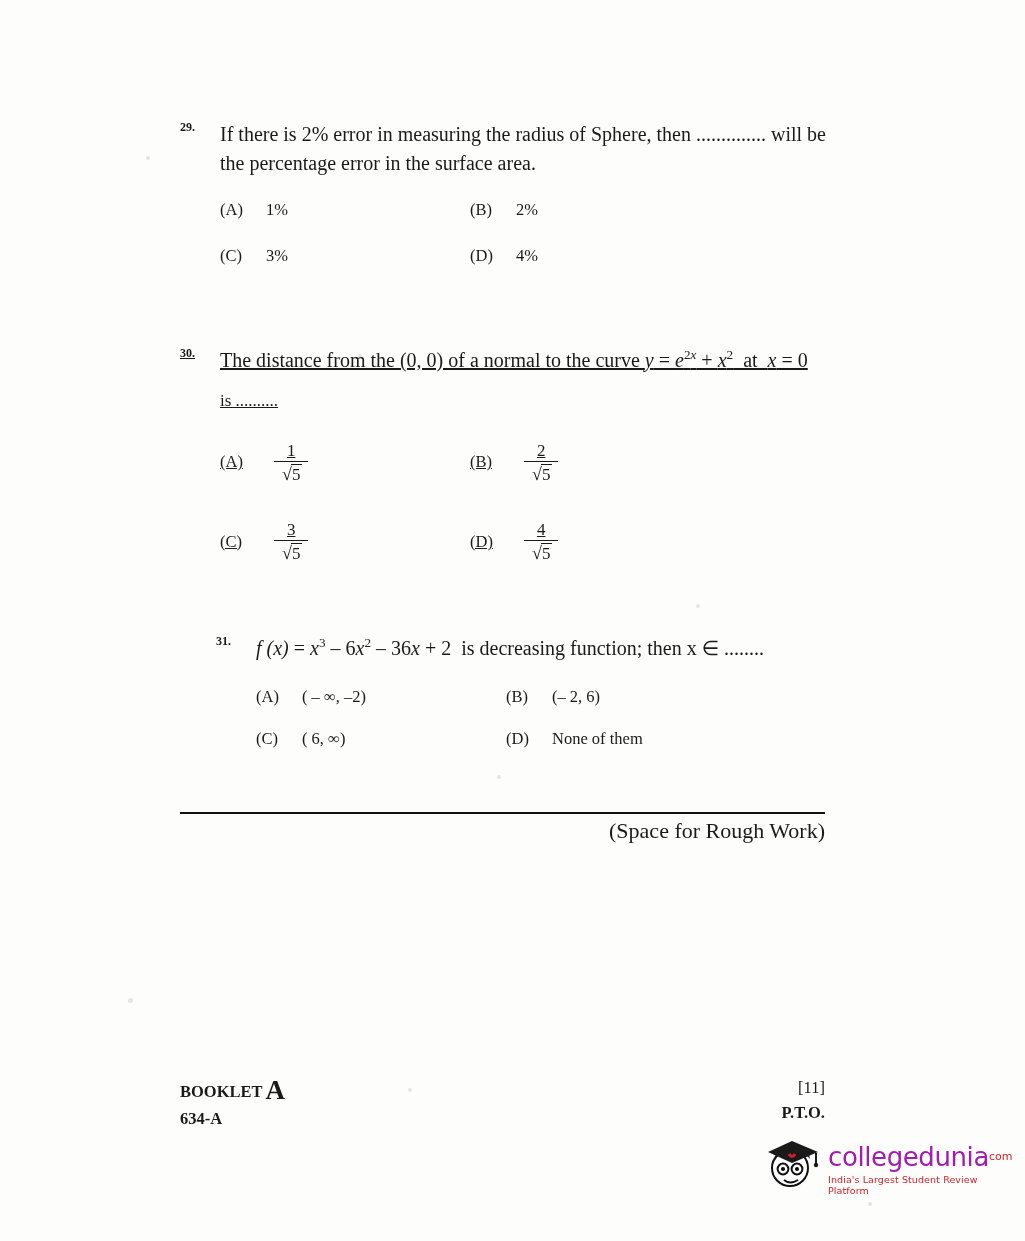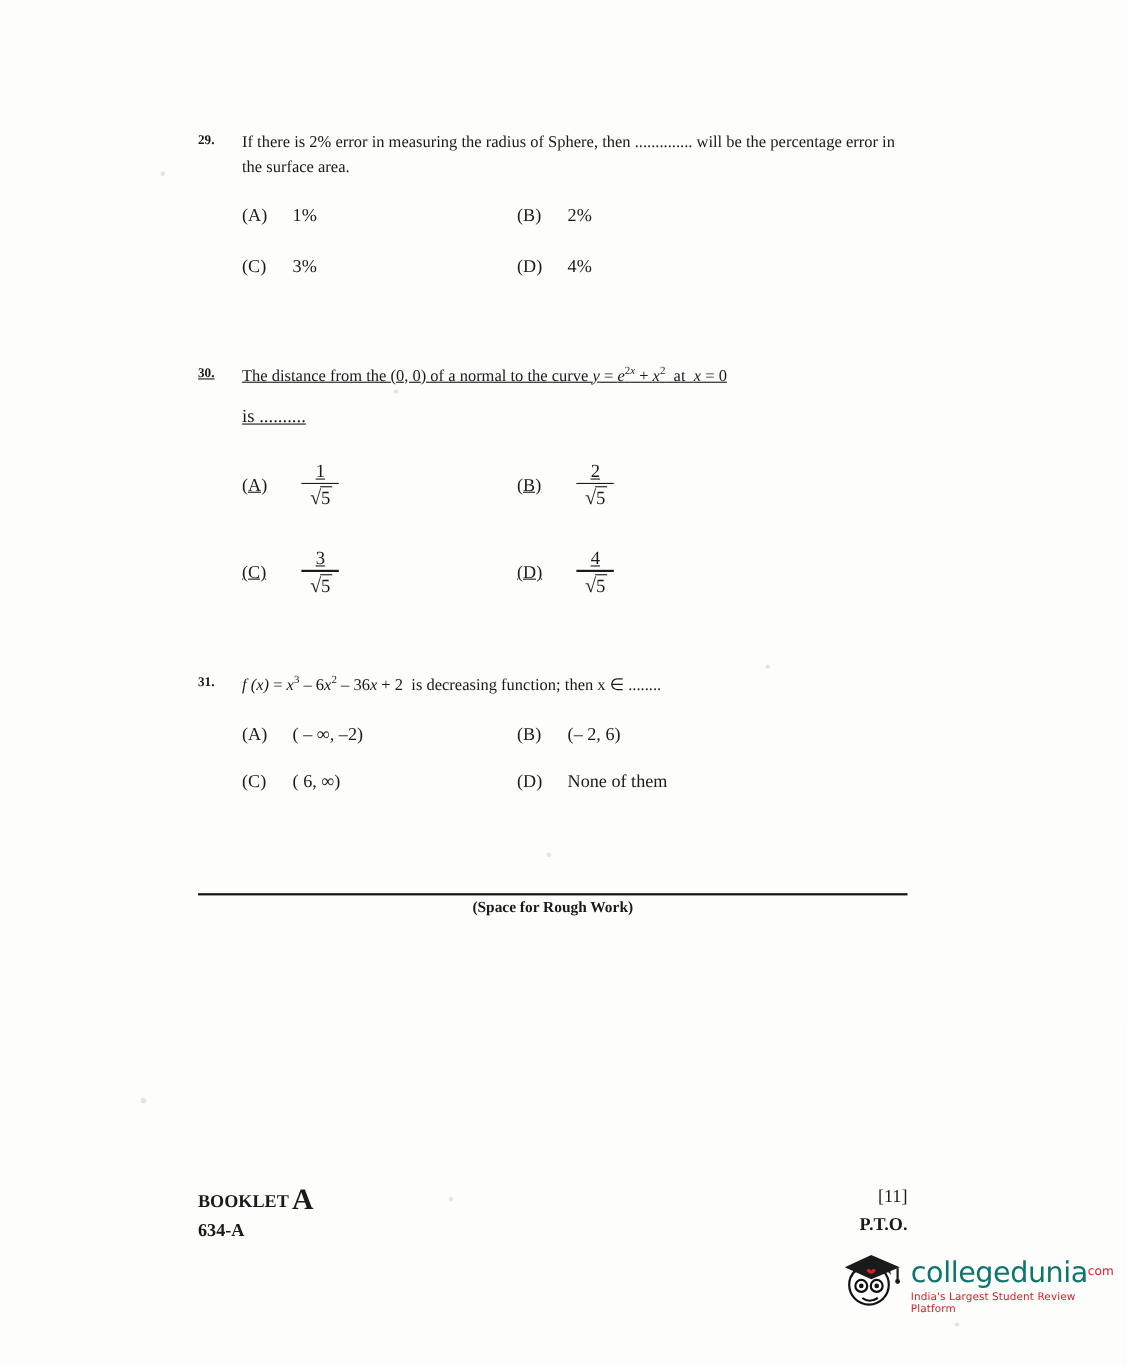--- a/index.html
+++ b/index.html
@@ -36,21 +36,21 @@
     align-items: flex-start;
   }
   .q-num {
     font-weight: bold;
     font-size: 12px;
     width: 40px;
     flex: 0 0 40px;
     text-align: left;
   }
   .q-text {
-    font-size: 15px;
+    font-size: 20px;
     line-height: 1.45;
     flex: 1;
   }
   .q-text-2 {
     font-size: 17px;
     line-height: 1.45;
     margin-left: 40px;
     margin-top: 14px;
   }
 
@@ -123,23 +123,23 @@
     top: 812px;
     width: 645px;
     height: 1.6px;
     background: #111;
   }
   .rough-work {
     position: absolute;
     left: 180px;
     top: 818px;
     width: 645px;
-    text-align: center;
-    font-weight: bold;
-    font-size: 14px;
+    text-align: right;
+    font-weight: normal;
+    font-size: 22px;
   }
 
   
   .footer {
     position: absolute;
     left: 180px;
     top: 1072px;
     width: 645px;
     height: 50px;
   }
@@ -190,21 +190,21 @@
     height: 62px;
   }
   .logo-text {
     position: absolute;
     left: 66px;
     top: 14px;
     font-family: "DejaVu Sans", sans-serif;
   }
   .logo-word {
     font-size: 26px;
-    color: #0f766e;
+    color: #a21caf;
     letter-spacing: -0.4px;
   }
   .logo-tld {
     font-size: 11px;
     color: #d4202a;
     vertical-align: super;
     letter-spacing: 0;
   }
   .logo-tag {
     font-size: 9.5px;
@@ -297,21 +297,21 @@
           <span class="opt-label">(D)</span>
           <span class="fraction">
             <span class="num">4</span>
             <span class="bar"></span>
             <span class="den"><span class="sqrt"><span class="radical">√</span><span class="rad-body">5</span></span></span>
           </span>
         </div>
       </div>
     </div>
 
-    <div class="question" style="margin-top:72px;">
+    <div class="question" style="margin-top:72px;margin-left:36px;">
       <div class="q-head">
         <div class="q-num">31.</div>
         <div class="q-text">
           <span class="ital">f</span> <span class="ital">(x)</span> = <span class="ital">x</span><sup class="sup">3</sup> – 6<span class="ital">x</span><sup class="sup">2</sup> – 36<span class="ital">x</span> + 2&nbsp; <span>is decreasing function; then x ∈  ........</span>
         </div>
       </div>
       <div class="options tight" style="margin-top:24px;row-gap:22px;">
         <div class="opt">
           <span class="opt-label">(A)</span>
           <span class="opt-val">( – ∞, –2)</span>

